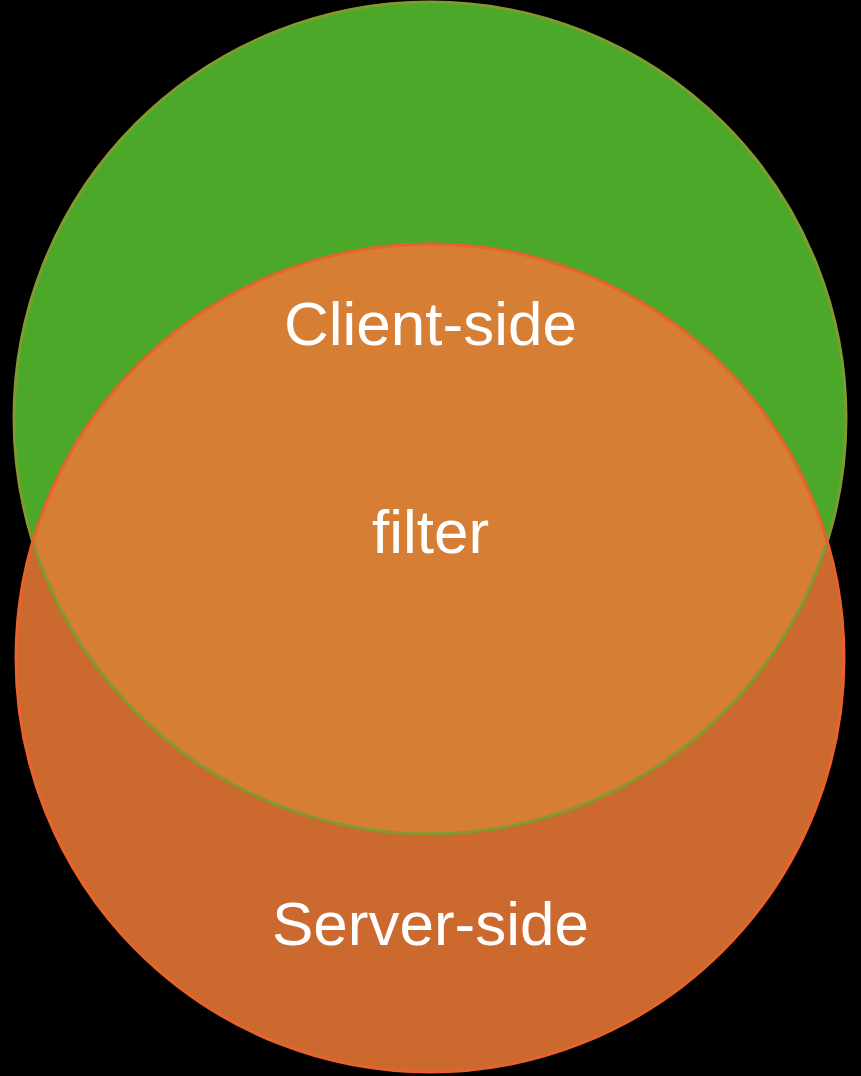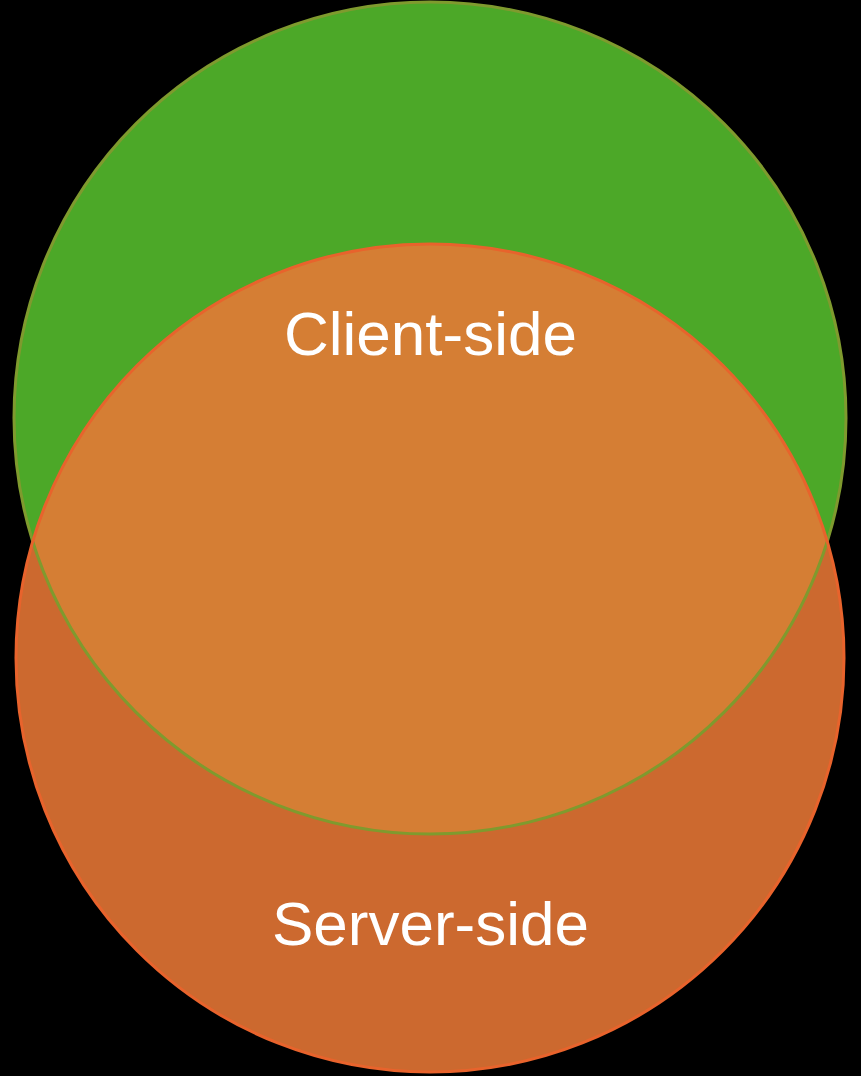--- a/index.html
+++ b/index.html
@@ -35,21 +35,21 @@
     font-size: 62px;
     line-height: 1.12;
     font-weight: 400;
     letter-spacing: 0px;
     white-space: pre;
     pointer-events: none;
     -webkit-font-smoothing: antialiased;
   }
   #label-client {
     left: 0;
-    top: 160px;
+    top: 150px;
   }
   #label-server {
     left: 0;
     top: 750px;
   }
   .label-line {
     display: block;
   }
 </style>
 </head>
@@ -65,20 +65,21 @@
 
     <circle id="circle-server" cx="430" cy="658" r="414" fill-opacity="0.88" fill="#E87836"></circle>
 
     <circle id="circle-client-stroke" cx="430" cy="418" r="416" fill="none" stroke-width="3" stroke="#7F9A2E"></circle>
 
     <circle id="circle-server-stroke" cx="430" cy="658" r="414" fill="none" stroke-width="3" stroke="#E8632C"></circle>
   </svg>
 
   <div class="venn-label" id="label-client">
     <span class="label-line">Client-side</span>
+    <span class="label-line">filter</span>
   </div>
 
   <div class="venn-label" id="label-server">
     <span class="label-line">Server-side</span>
     
   </div>
 
 </div>
 
 </body></html>

